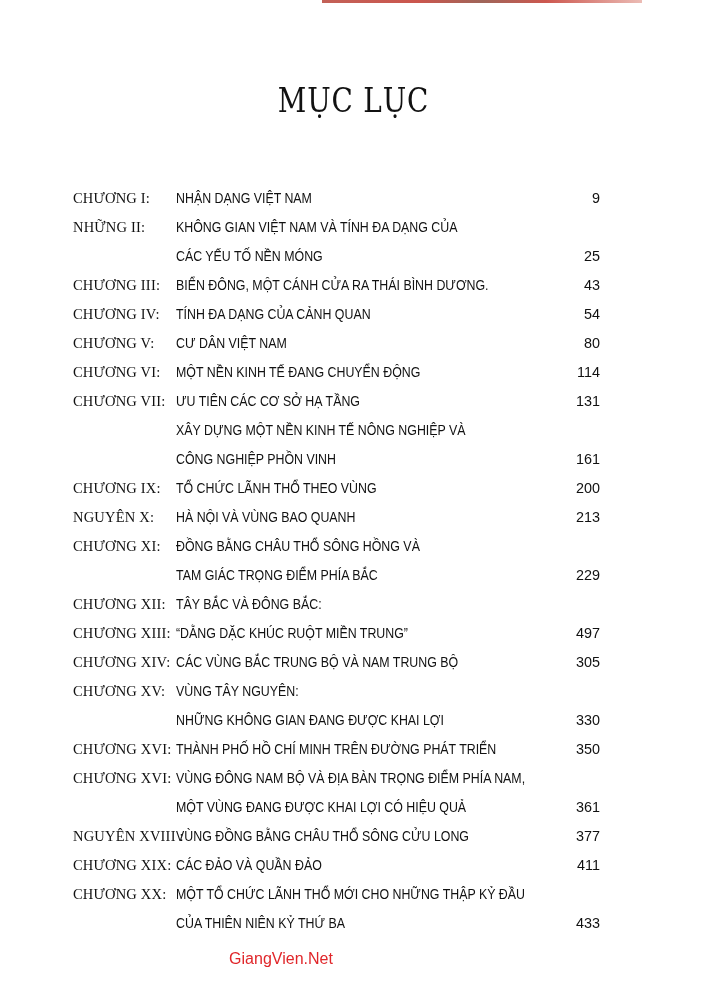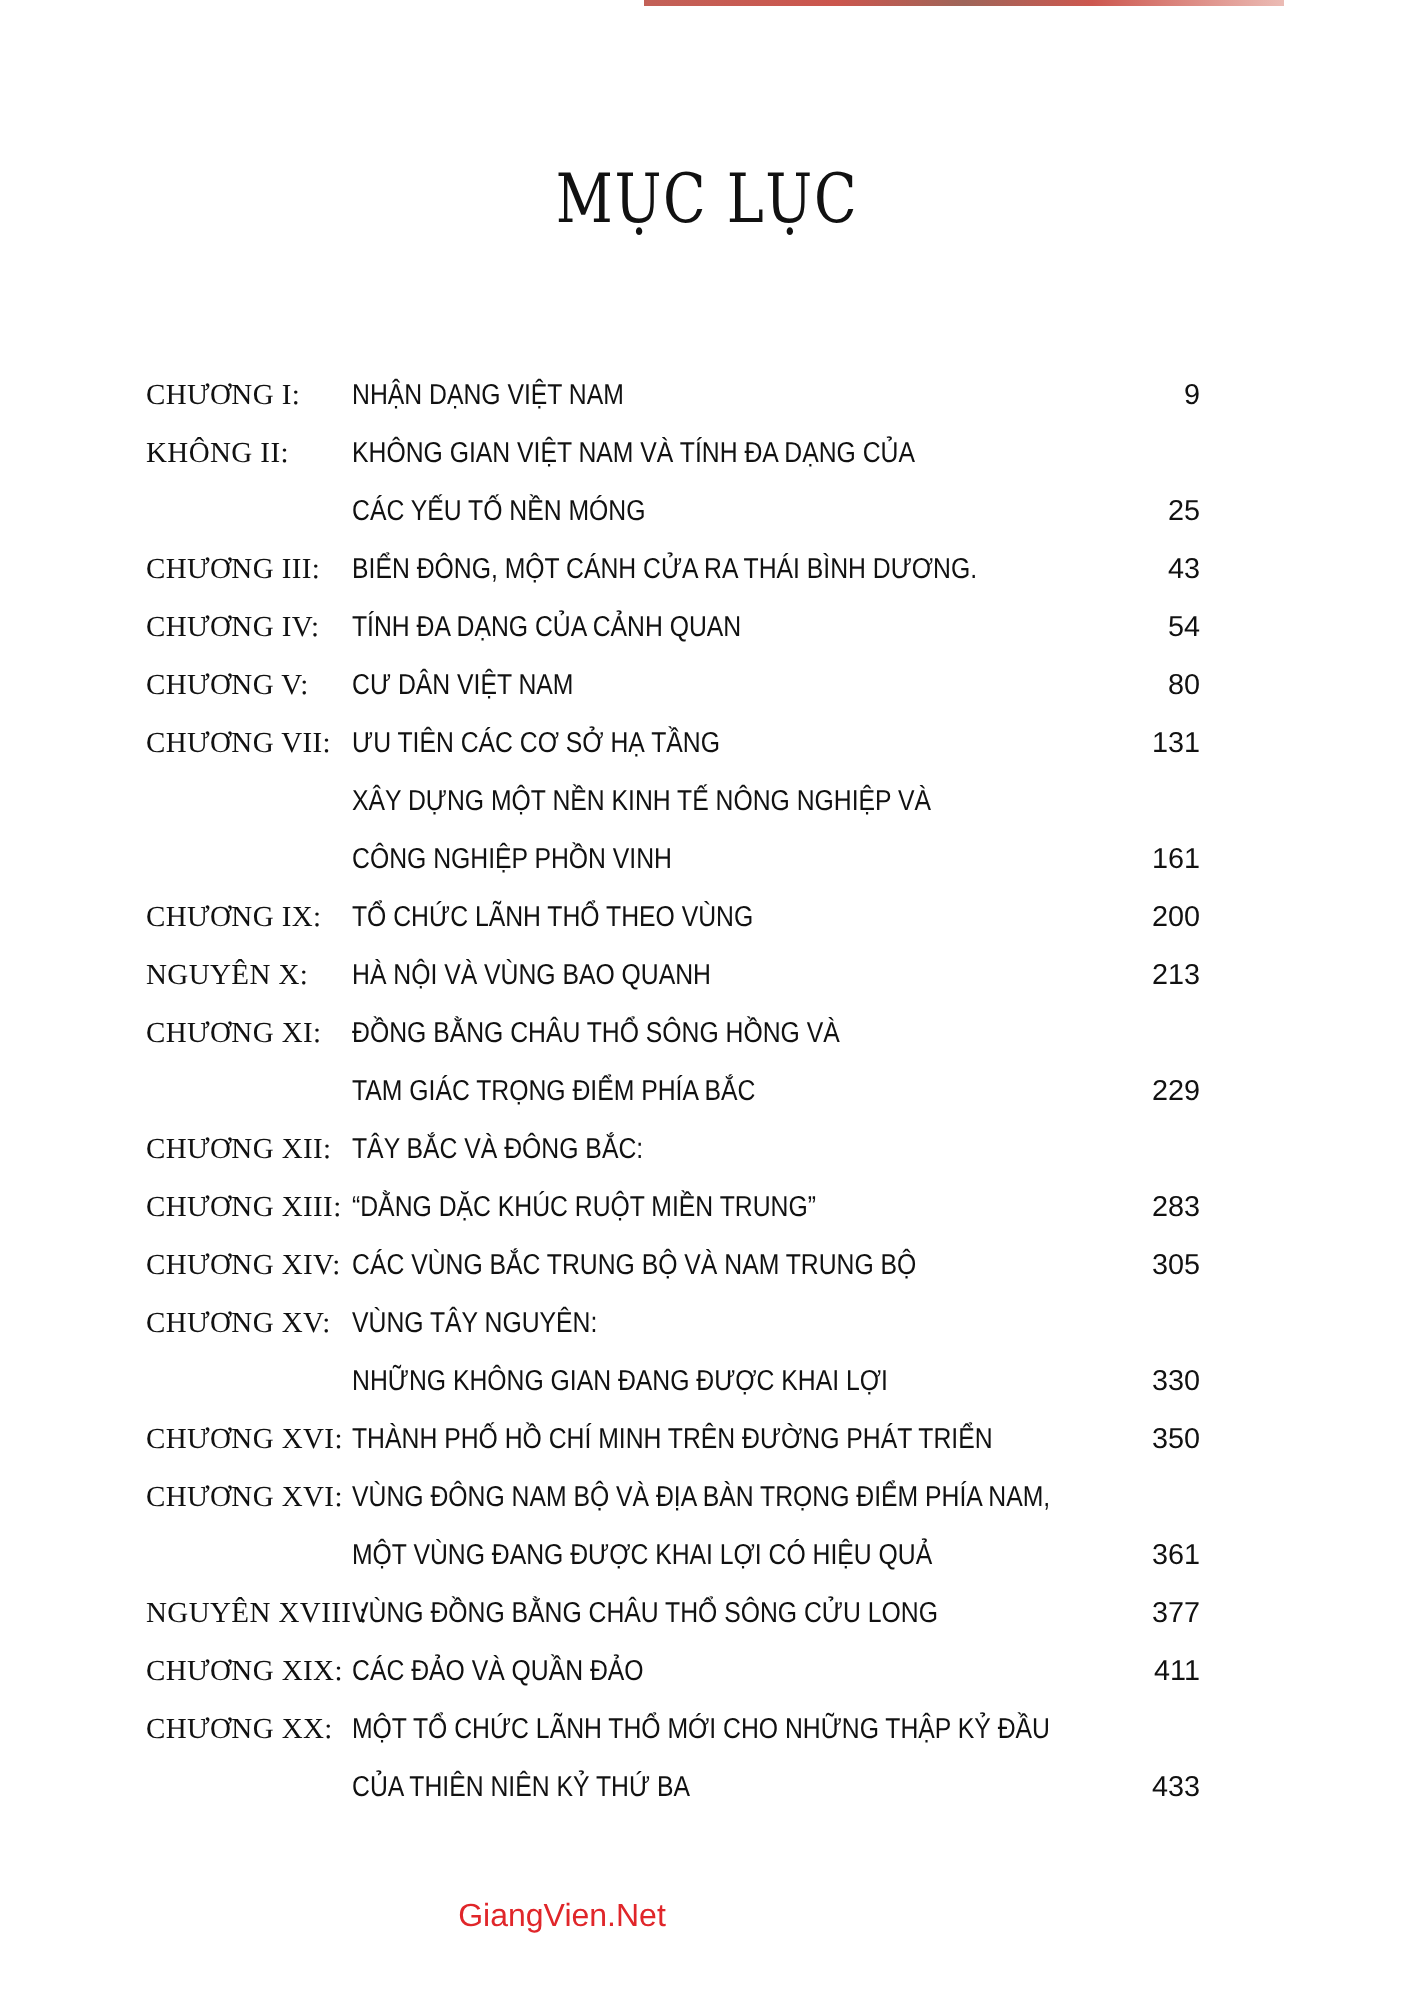--- a/index.html
+++ b/index.html
@@ -49,21 +49,21 @@
 <div class="toc" id="toc">
     <div class="entry">
       <div class="line">
         <span class="chap">CHƯƠNG I:</span>
         <span class="text">NHẬN DẠNG VIỆT NAM</span>
         <span class="page">9</span>
       </div>
     </div>
     <div class="entry">
       <div class="line">
-        <span class="chap">KHÔNG II:</span>
+        <span class="chap">NHỮNG II:</span>
         <span class="text">KHÔNG GIAN VIỆT NAM VÀ TÍNH ĐA DẠNG CỦA</span>
       </div>
       <div class="line">
         <span class="text">CÁC YẾU TỐ NỀN MÓNG</span>
         <span class="page">25</span>
       </div>
     </div>
     <div class="entry">
       <div class="line">
         <span class="chap">CHƯƠNG III:</span>
@@ -80,20 +80,27 @@
     </div>
     <div class="entry">
       <div class="line">
         <span class="chap">CHƯƠNG V:</span>
         <span class="text">CƯ DÂN VIỆT NAM</span>
         <span class="page">80</span>
       </div>
     </div>
     <div class="entry">
       <div class="line">
+        <span class="chap">CHƯƠNG VI:</span>
+        <span class="text">MỘT NỀN KINH TẾ ĐANG CHUYỂN ĐỘNG</span>
+        <span class="page">114</span>
+      </div>
+    </div>
+    <div class="entry">
+      <div class="line">
         <span class="chap">CHƯƠNG VII:</span>
         <span class="text">ƯU TIÊN CÁC CƠ SỞ HẠ TẦNG</span>
         <span class="page">131</span>
       </div>
     </div>
     <div class="entry">
       <div class="line">
         <span class="text">XÂY DỰNG MỘT NỀN KINH TẾ NÔNG NGHIỆP VÀ</span>
       </div>
       <div class="line">
@@ -128,21 +135,21 @@
     <div class="entry">
       <div class="line">
         <span class="chap">CHƯƠNG XII:</span>
         <span class="text">TÂY BẮC VÀ ĐÔNG BẮC:</span>
       </div>
     </div>
     <div class="entry">
       <div class="line">
         <span class="chap">CHƯƠNG XIII:</span>
         <span class="text">“DẰNG DẶC KHÚC RUỘT MIỀN TRUNG”</span>
-        <span class="page">283</span>
+        <span class="page">497</span>
       </div>
     </div>
     <div class="entry">
       <div class="line">
         <span class="chap">CHƯƠNG XIV:</span>
         <span class="text">CÁC VÙNG BẮC TRUNG BỘ VÀ NAM TRUNG BỘ</span>
         <span class="page">305</span>
       </div>
     </div>
     <div class="entry">

